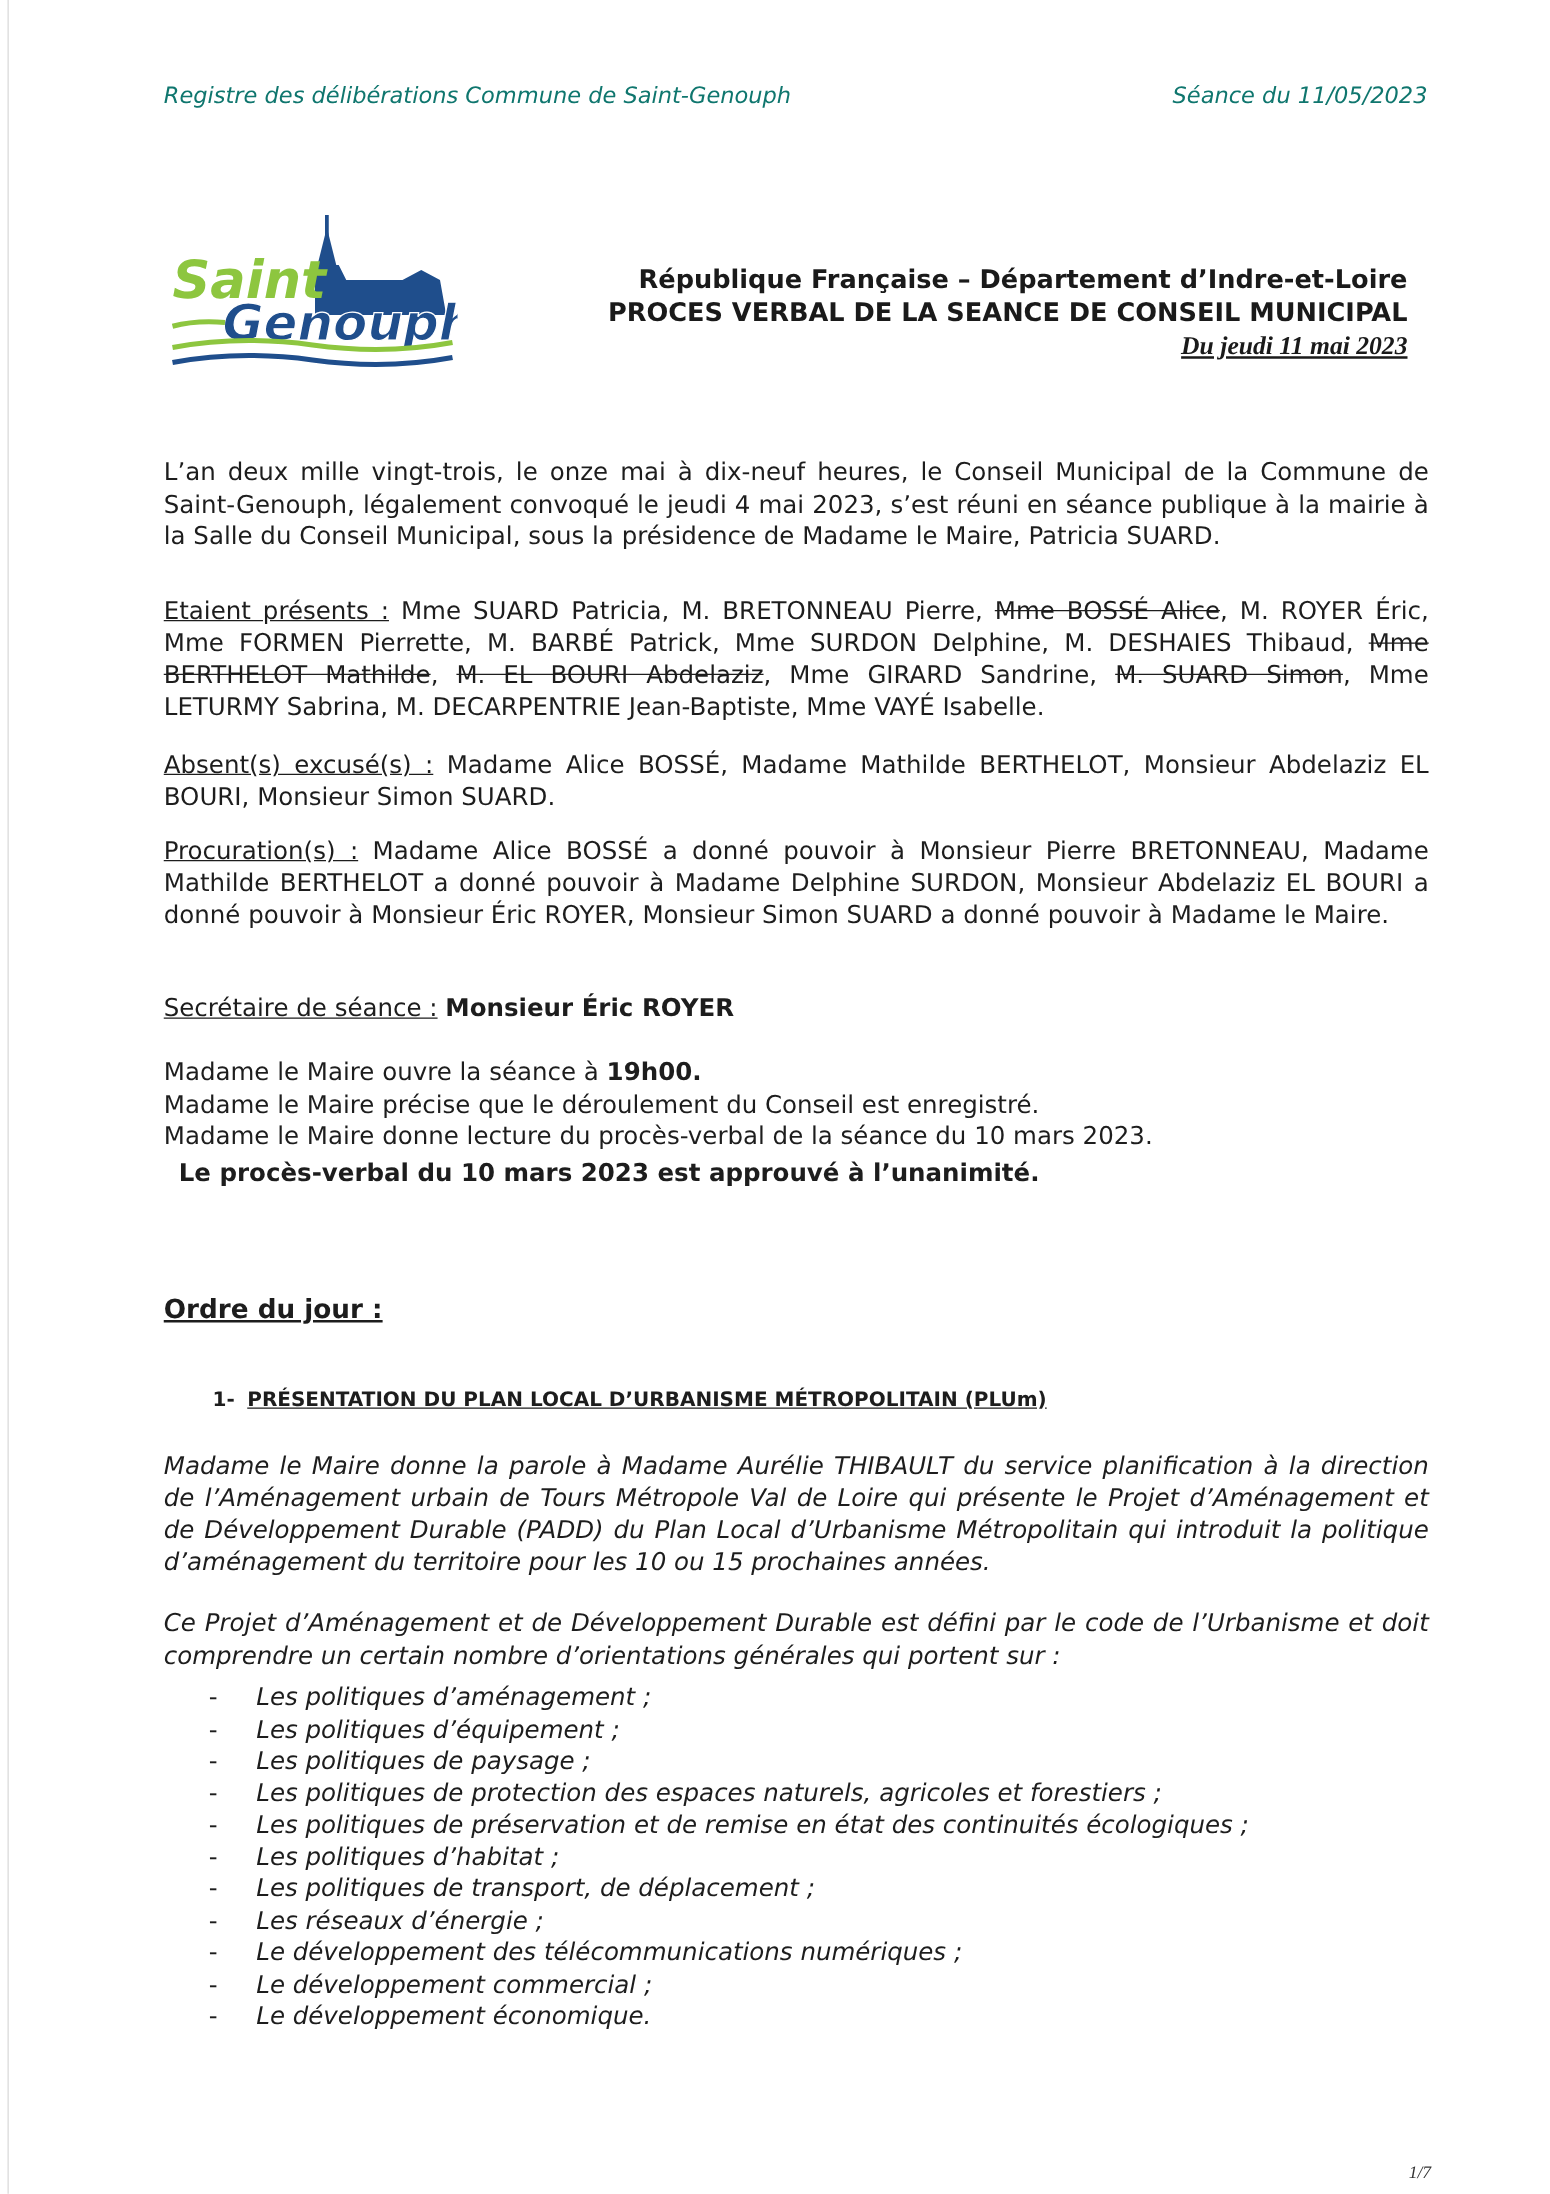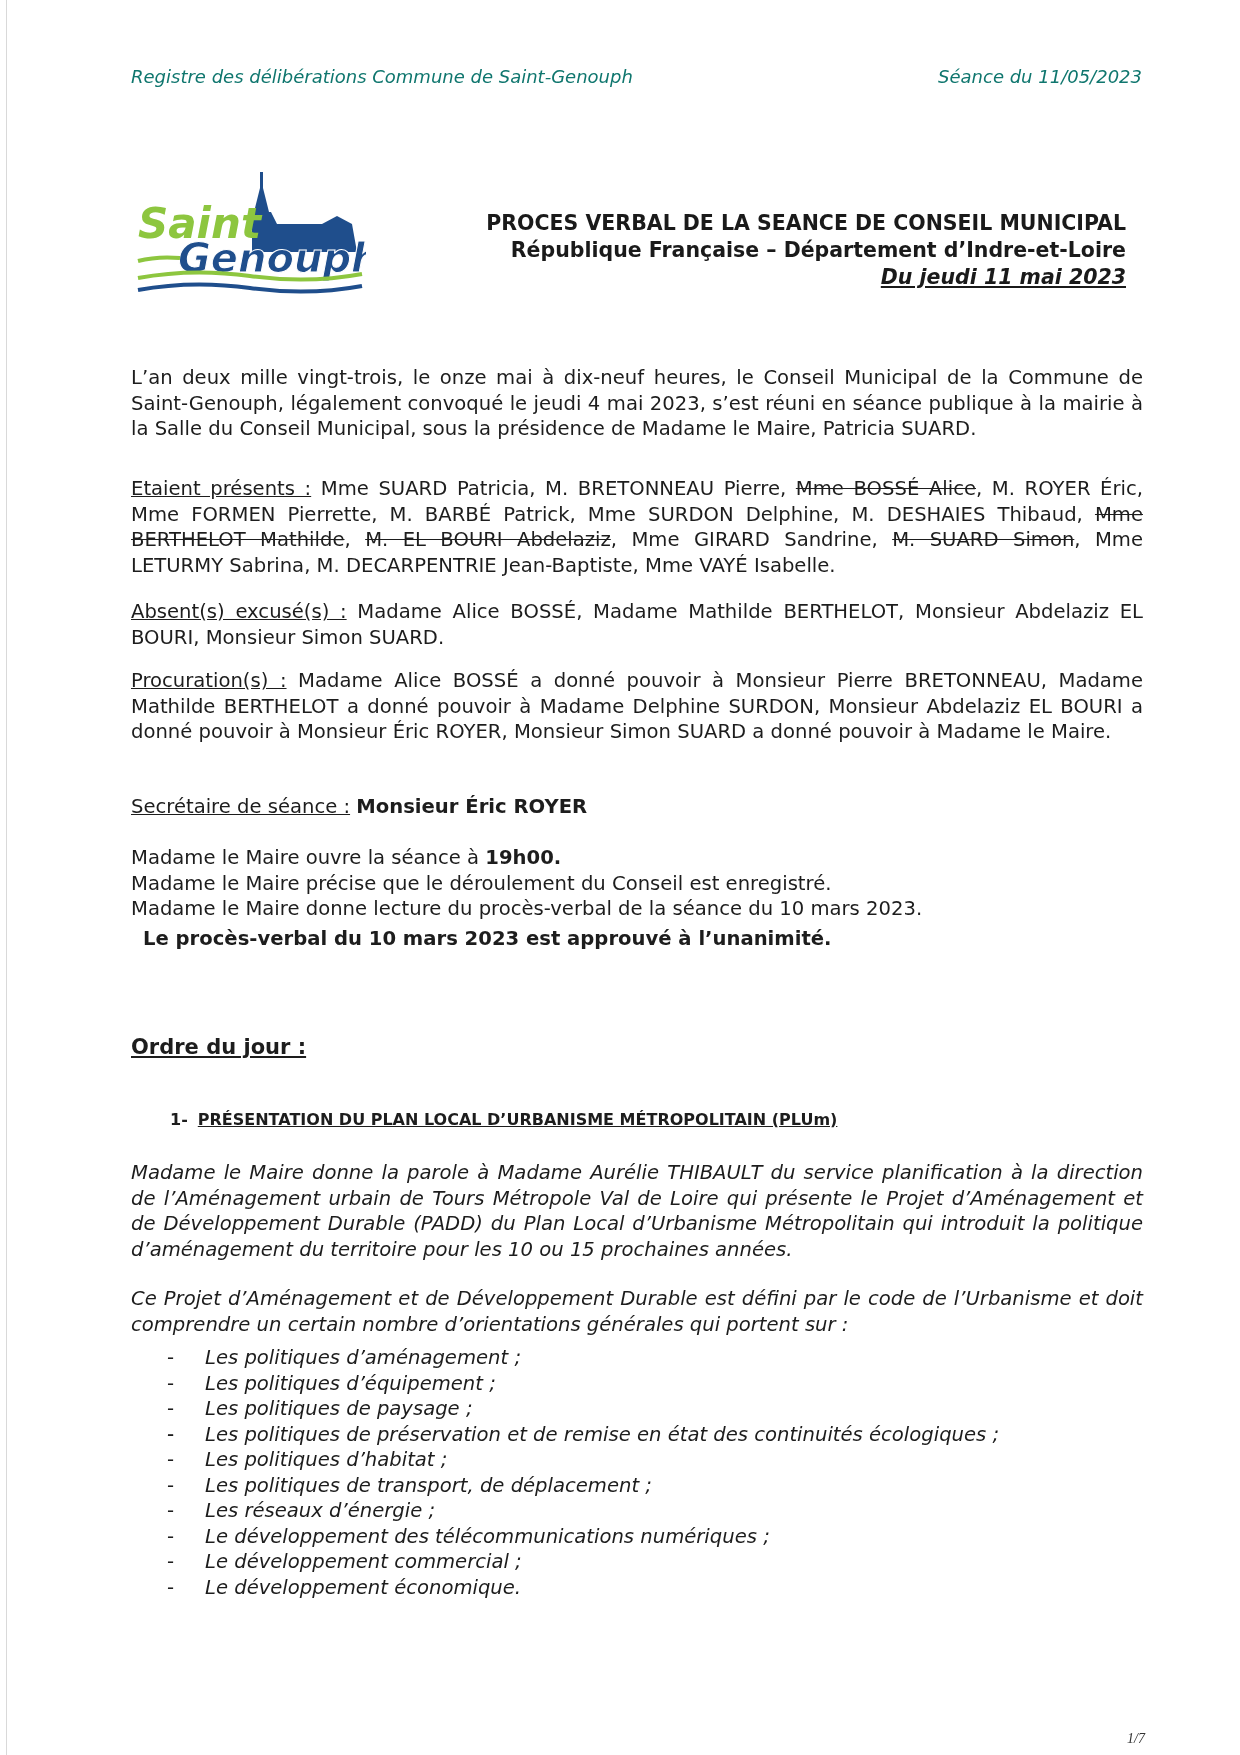--- a/index.html
+++ b/index.html
@@ -7,21 +7,21 @@
          font-family: "DejaVu Sans", sans-serif; color: #1d1d1d; }
   .page-edge { position: absolute; left: 6px; top: 0; width: 1px; height: 1755px; background: #d9d9d9; }
   .runhead { position: absolute; top: 66px; font-style: italic; font-size: 18px; color: #0f766e; }
   .runhead.left { left: 131px; }
   .runhead.right { right: 98px; }
 
   .logo { position: absolute; left: 132px; top: 172px; width: 234px; height: 132px; }
 
   .title-block { position: absolute; right: 114px; top: 210px; text-align: right;
                  font-weight: bold; font-size: 20.5px; line-height: 27px; color: #1a1a1a; }
-  .title-block .date { font-style: italic; text-decoration: underline; }
+  .title-block .date { font-style: italic; text-decoration: underline; font-family: Liberation Serif, serif; }
 
   .body-text { position: absolute; left: 131px; width: 1012px; font-size: 19.6px; line-height: 25.5px;
                text-align: justify; }
   .u { text-decoration: underline; }
   .strike { text-decoration: line-through; }
   .b { font-weight: bold; }
   .it { font-style: italic; }
 
   .agenda-title { position: absolute; left: 131px; top: 1035px; font-weight: bold; text-decoration: underline; font-size: 21px; }
   .item-heading { position: absolute; left: 170px; top: 1110px; font-weight: bold; font-size: 16px; }
@@ -52,22 +52,22 @@
     <polygon points="120,40 139,40 145,52 190,52 205,44 220,52 225,80 120,80"></polygon>
   </g>
   <text x="6" y="66" font-family="DejaVu Sans, sans-serif" font-weight="bold" font-style="italic" font-size="42" fill="#8dc63f">Saint</text>
   <text x="46" y="100" font-family="DejaVu Sans, sans-serif" font-weight="bold" font-style="italic" font-size="40" fill="#1f4e8c" stroke="#ffffff" stroke-width="1">Genouph</text>
   <path d="M6 89 Q 25 84 48 86" stroke="#8dc63f" stroke-width="4" fill="none"></path>
   <path d="M6 106 Q 60 96 118 104 T 230 102" stroke="#8dc63f" stroke-width="4" fill="none"></path>
   <path d="M6 118 Q 60 108 118 116 T 230 114" stroke="#1f4e8c" stroke-width="4" fill="none"></path>
 </svg>
 
 <div class="title-block">
+  <div>République Française – Département d’Indre-et-Loire</div>
   <div>PROCES VERBAL DE LA SEANCE DE CONSEIL MUNICIPAL</div>
-  <div>République Française – Département d’Indre-et-Loire</div>
   <div class="date">Du jeudi 11 mai 2023</div>
 </div>
 
 <div class="body-text" style="top:365px;">L’an deux mille vingt-trois, le onze mai à dix-neuf heures, le Conseil Municipal de la Commune de Saint-Genouph, légalement convoqué le jeudi 4 mai 2023, s’est réuni en séance publique à la mairie à la Salle du Conseil Municipal, sous la présidence de Madame le Maire, Patricia SUARD.</div>
 
 <div class="body-text" style="top:476px;">
   <span class="u">Etaient présents :</span>
   <span id="presents-list"><span>Mme SUARD Patricia</span>, <span>M. BRETONNEAU Pierre</span>, <span class="strike">Mme BOSSÉ Alice</span>, <span>M. ROYER Éric</span>, <span>Mme FORMEN Pierrette</span>, <span>M. BARBÉ Patrick</span>, <span>Mme SURDON Delphine</span>, <span>M. DESHAIES Thibaud</span>, <span class="strike">Mme BERTHELOT Mathilde</span>, <span class="strike">M. EL BOURI Abdelaziz</span>, <span>Mme GIRARD Sandrine</span>, <span class="strike">M. SUARD Simon</span>, <span>Mme LETURMY Sabrina</span>, <span>M. DECARPENTRIE Jean-Baptiste</span>, <span>Mme VAYÉ Isabelle</span>.</span>
 </div>
 
@@ -101,21 +101,21 @@
 </div>
 
 <div class="body-text it" style="top:1160px;">Madame le Maire donne la parole à Madame Aurélie THIBAULT du service planification à la direction de l’Aménagement urbain de Tours Métropole Val de Loire qui présente le Projet d’Aménagement et de Développement Durable (PADD) du Plan Local d’Urbanisme Métropolitain qui introduit la politique d’aménagement du territoire pour les 10 ou 15 prochaines années.</div>
 
 <div class="body-text it" style="top:1286px;">Ce Projet d’Aménagement et de Développement Durable est défini par le code de l’Urbanisme et doit comprendre un certain nombre d’orientations générales qui portent sur :</div>
 
 <ul class="bullets" id="bullets">
     <li><span class="dash">-</span><span>Les politiques d’aménagement ;</span></li>
     <li><span class="dash">-</span><span>Les politiques d’équipement ;</span></li>
     <li><span class="dash">-</span><span>Les politiques de paysage ;</span></li>
-    <li><span class="dash">-</span></li>
+    <li><span class="dash">-</span><span>Les politiques de protection des espaces naturels, agricoles et forestiers ;</span></li>
     <li><span class="dash">-</span><span>Les politiques de préservation et de remise en état des continuités écologiques ;</span></li>
     <li><span class="dash">-</span><span>Les politiques d’habitat ;</span></li>
     <li><span class="dash">-</span><span>Les politiques de transport, de déplacement ;</span></li>
     <li><span class="dash">-</span><span>Les réseaux d’énergie ;</span></li>
     <li><span class="dash">-</span><span>Le développement des télécommunications numériques ;</span></li>
     <li><span class="dash">-</span><span>Le développement commercial ;</span></li>
     <li><span class="dash">-</span><span>Le développement économique.</span></li>
   </ul>
 
 <div class="pagenum">1/7</div>

